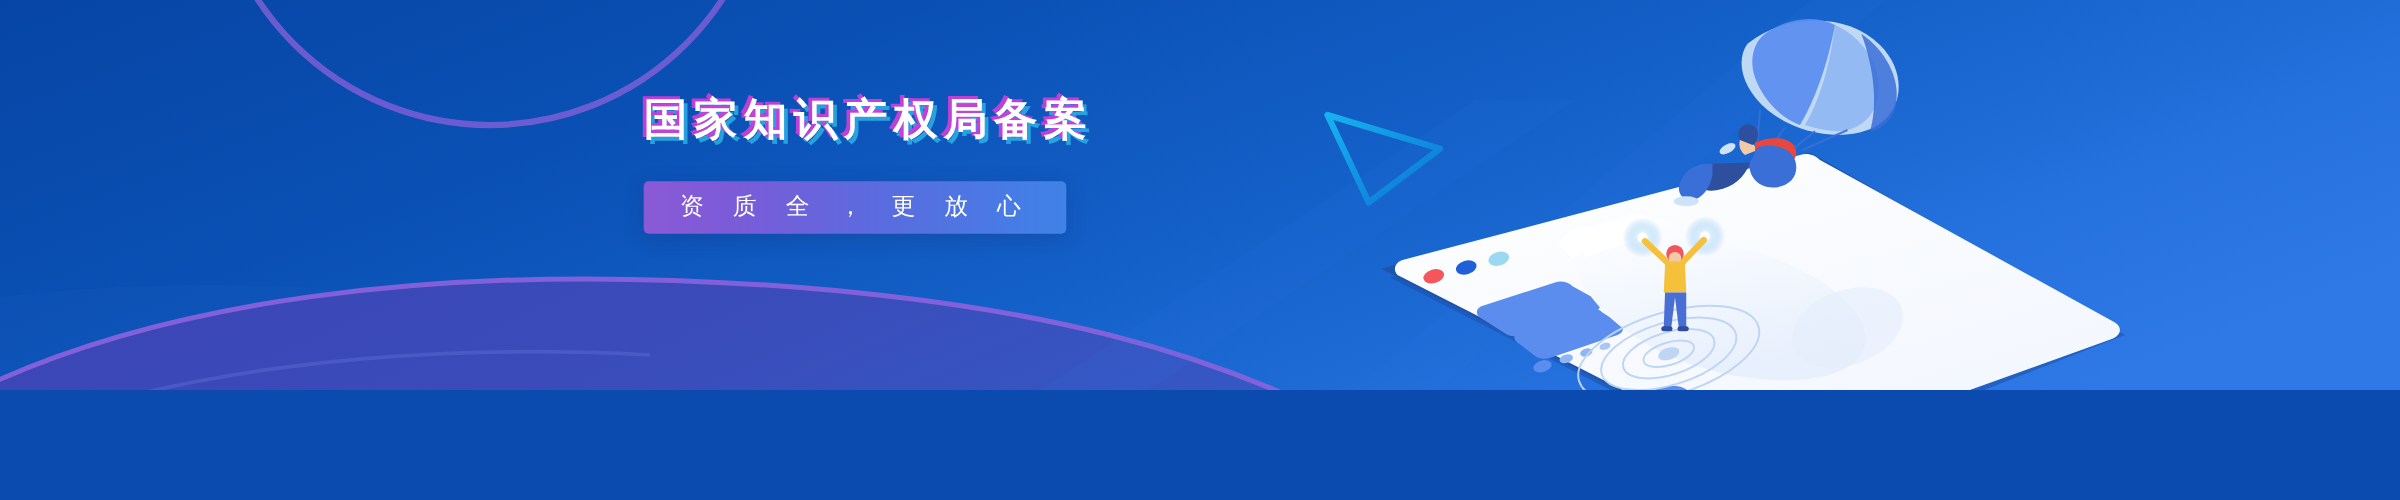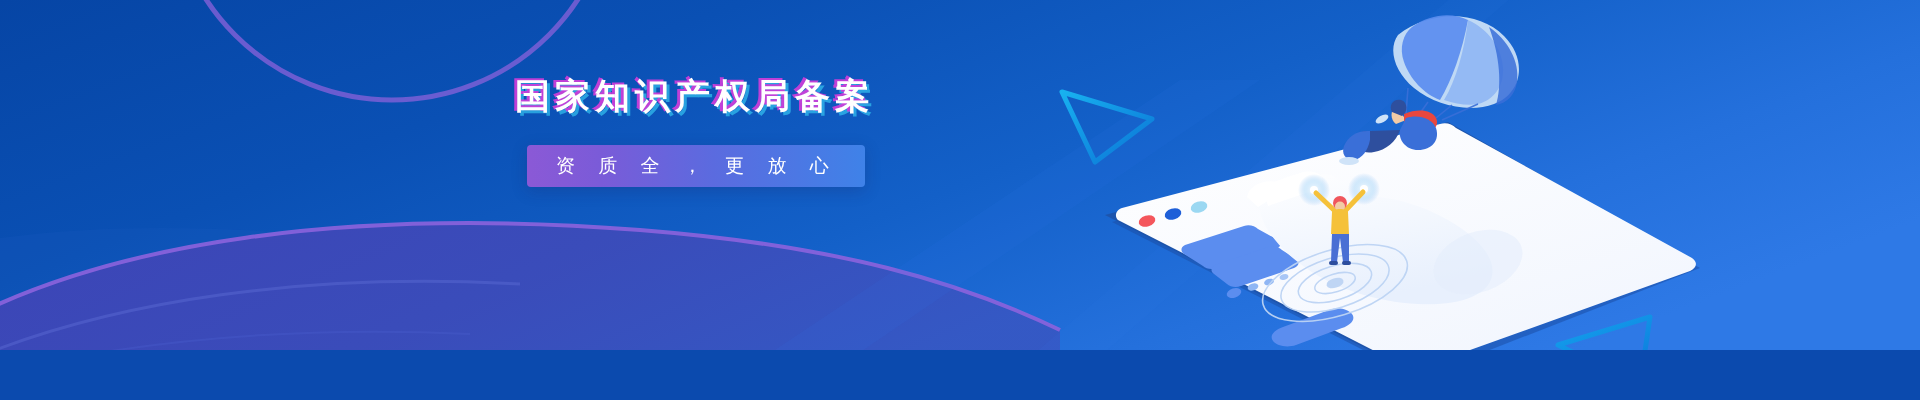--- a/index.html
+++ b/index.html
@@ -1,19 +1,19 @@
 <!DOCTYPE html>
 <html><head>
 <meta charset="utf-8">
 <style>
   html,body{margin:0;padding:0;background:#0B4AAE;}
   *{box-sizing:border-box;}
   .banner{
     position:relative;
-    width:1920px;height:350px;
+    width:1920px;height:312px;
     overflow:hidden;
     font-family:"Liberation Sans","DejaVu Sans",sans-serif;
     background:linear-gradient(118deg,#0645A5 0%,#0A50B4 30%,#1360C8 58%,#2470DC 82%,#2E79E6 100%);
   }
   .layer{position:absolute;top:0;left:0;width:1920px;height:400px;}
   .layer svg{display:block;width:1920px;height:400px;}
 
   
   .copy{position:absolute;left:515px;top:78px;width:560px;z-index:20;}
   .title-line{
@@ -34,21 +34,20 @@
     display:inline-block;
     padding:11px 27px 12px 27px;
     border-radius:4px;
     background:linear-gradient(90deg,#8B59D6 0%,#7A5BD8 22%,#5B6BDF 55%,#3F82E8 100%);
     color:#ffffff;
     font-size:19px;
     letter-spacing:9px;
     line-height:1;
     white-space:nowrap;
     box-shadow:0 4px 16px rgba(30,30,90,.22);
-    margin-left:12px;
   }
   .tagline span{padding-left:2px;}
 </style>
 </head>
 <body>
 
 <div class="banner">
 
   <div class="layer">
     <svg viewBox="0 0 1920 400" xmlns="http://www.w3.org/2000/svg">

